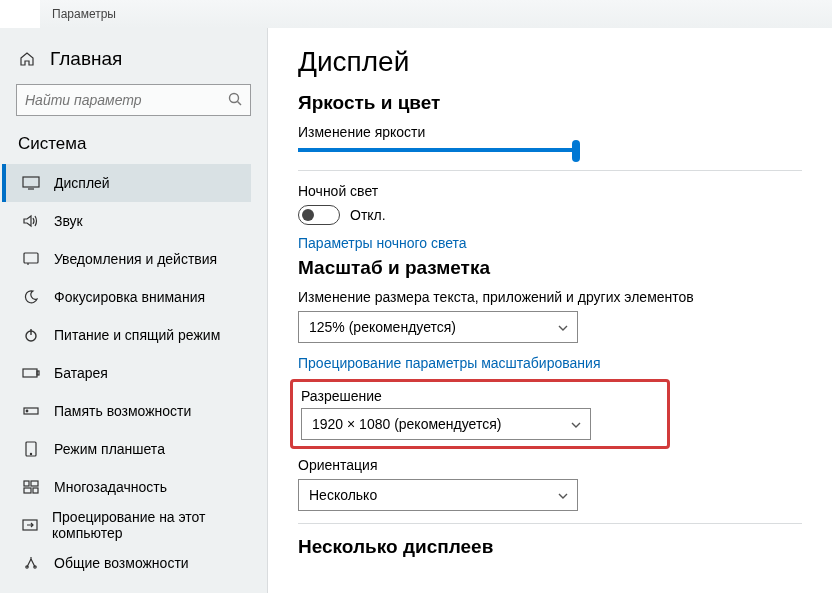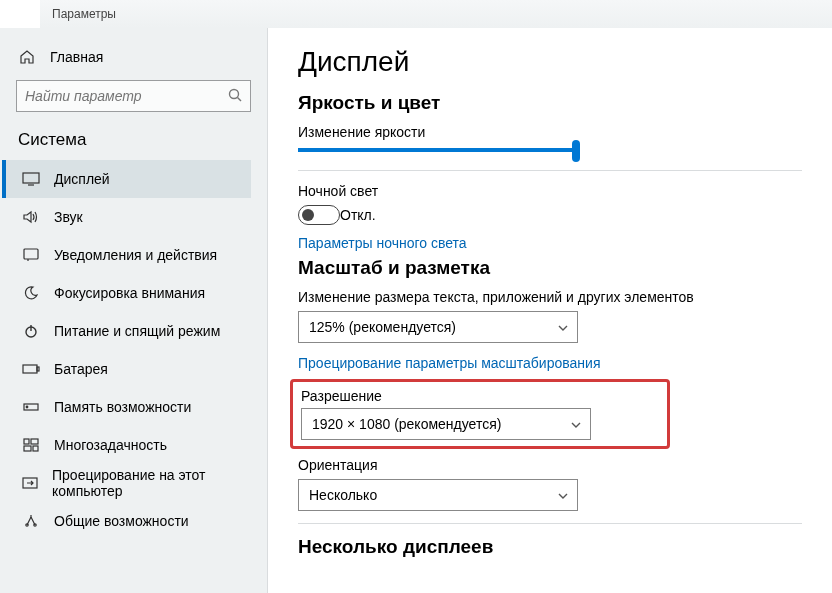--- a/index.html
+++ b/index.html
@@ -38,21 +38,21 @@
   background: #eef1f2;
   border-right: 1px solid #d9dcde;
   padding: 12px 16px 0 16px;
   overflow: hidden;
 }
 .home-row {
   display: flex;
   align-items: center;
   gap: 14px;
   padding: 8px 0 14px 2px;
-  font-size: 14px;
+  font-size: 19px;
 }
 .search-wrap {
   position: relative;
   margin-bottom: 18px;
 }
 .search-input {
   width: 100%;
   height: 32px;
   border: 1px solid #9a9c9e;
   background: #fafbfb;
@@ -117,21 +117,21 @@
 .slider-thumb {
   position: absolute;
   right: -2px;
   top: -8px;
   width: 8px;
   height: 22px;
   background: #0078d4;
   border-radius: 4px;
 }
 .divider { border: none; border-top: 1px solid #d9dcde; margin: 2px 0 12px 0; }
-.toggle-row { display: flex; align-items: center; margin-bottom: 10px; }
+.toggle-row { display: flex; align-items: center; gap: 10px; margin-bottom: 10px; }
 .toggle {
   width: 42px; height: 20px;
   border: 1px solid #444;
   border-radius: 10px;
   position: relative;
   background: #fff;
 }
 .toggle-knob {
   position: absolute;
   left: 3px; top: 3px;
@@ -256,20 +256,29 @@
         <div class="nav-item">
           <span class="nav-icon">
               <svg width="16" height="12" viewBox="0 0 16 12" fill="none" stroke="#333" stroke-width="1.2">
                 <rect x="1" y="3" width="14" height="6"></rect>
                 <circle cx="4" cy="6" r="0.8" fill="#333"></circle>
               </svg>
             </span>
           <span>Память возможности</span>
         </div>
 
+        <div class="nav-item">
+          <span class="nav-icon">
+              <svg width="14" height="16" viewBox="0 0 14 16" fill="none" stroke="#333" stroke-width="1.2">
+                <rect x="2" y="1" width="10" height="14" rx="1"></rect>
+                <circle cx="7" cy="13" r="0.6" fill="#333"></circle>
+              </svg>
+            </span>
+          <span>Режим планшета</span>
+        </div>
 
         <div class="nav-item">
           <span class="nav-icon">
               <svg width="16" height="14" viewBox="0 0 16 14" fill="none" stroke="#333" stroke-width="1.2">
                 <rect x="1" y="1" width="5" height="5"></rect>
                 <rect x="8" y="1" width="7" height="5"></rect>
                 <rect x="1" y="8" width="7" height="5"></rect>
                 <rect x="10" y="8" width="5" height="5"></rect>
               </svg>
             </span>

